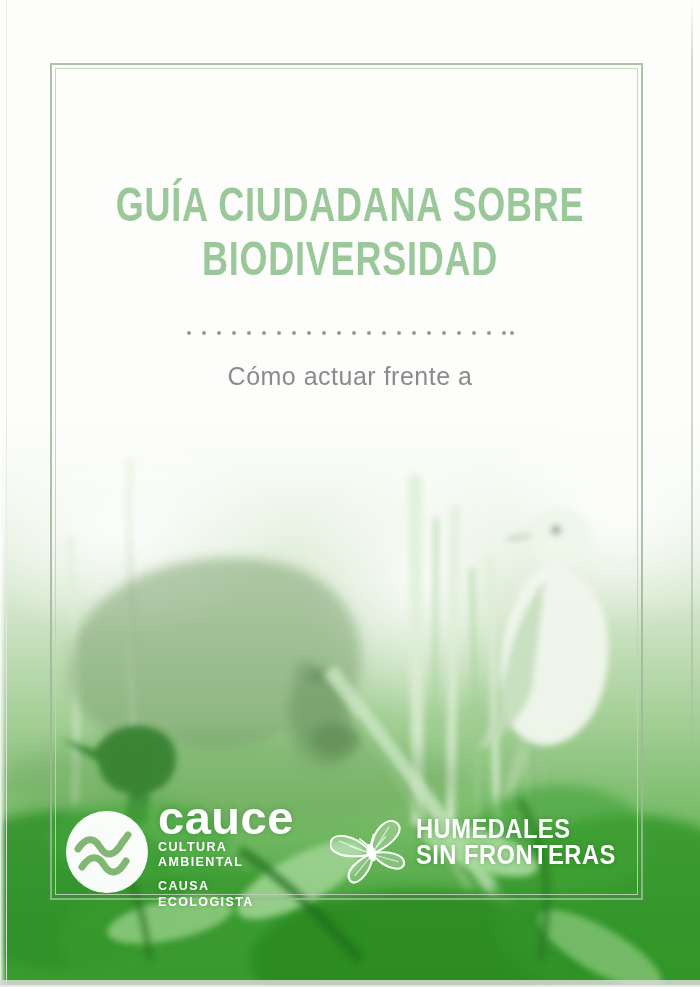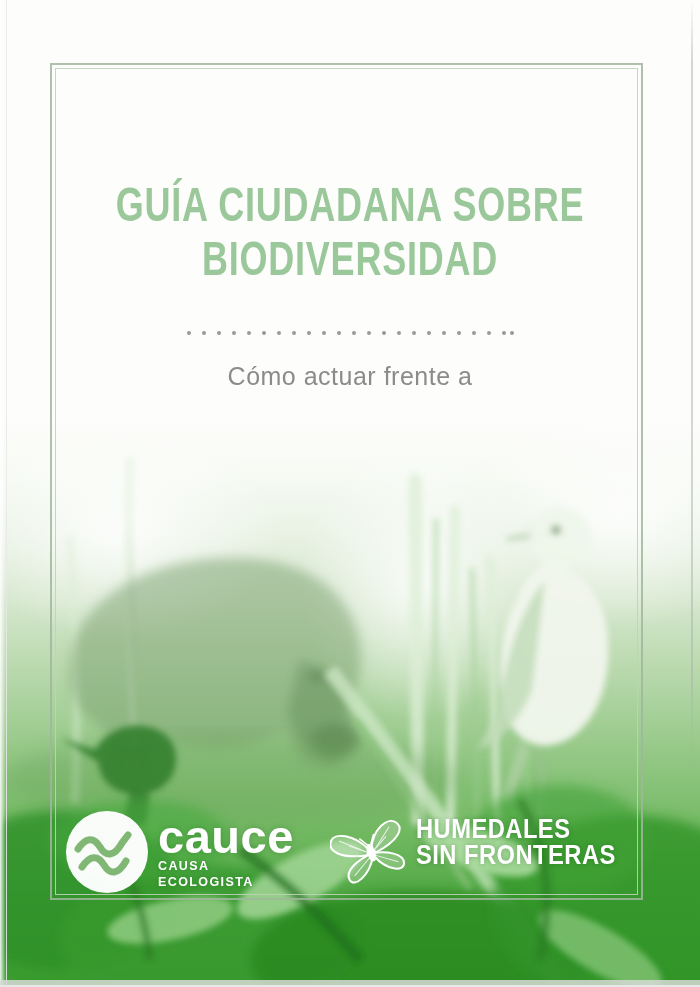--- a/index.html
+++ b/index.html
@@ -226,20 +226,21 @@
         <svg width="86" height="86" viewBox="0 0 86 86">
           <circle cx="43" cy="43" r="41" fill="#ffffff" opacity="0.97"></circle>
           <g fill="none" stroke="#6cab5f" stroke-width="7" stroke-linecap="round" opacity="0.85">
             <path d="M14,40 C22,28 30,28 36,38 C42,48 50,48 58,34 L64,26"></path>
             <path d="M18,58 C26,46 34,46 40,56 C46,66 54,66 62,52"></path>
           </g>
         </svg>
       </span>
       <span class="cauce-text">
         <span class="cauce-word">cauce</span>
+        <span class="cauce-tag">CULTURA AMBIENTAL</span>
         <span class="cauce-tag">CAUSA ECOLOGISTA</span>
       </span>
     </div>
 
     <div class="logo-humedales">
       <span>
         <svg width="80" height="72" viewBox="0 0 80 72">
           <g transform="rotate(-18 40 36)" fill="rgba(255,255,255,0.22)" stroke="#ffffff" stroke-width="2">
             <path d="M40,34 C30,14 12,6 6,14 C0,22 10,34 36,38 Z"></path>
             <path d="M40,38 C26,40 10,46 12,56 C14,66 32,58 41,42 Z"></path>

